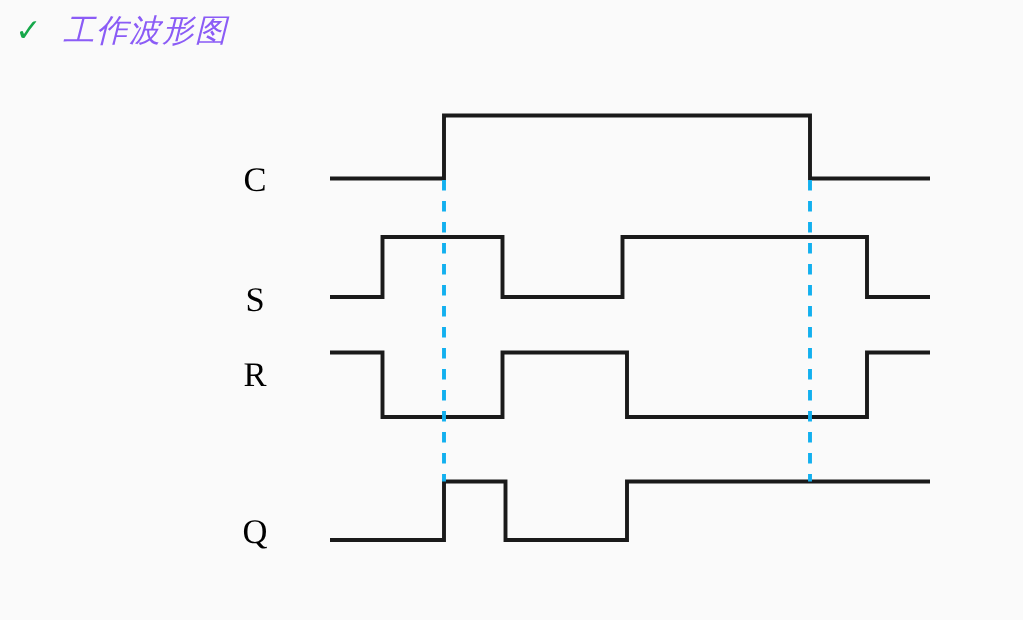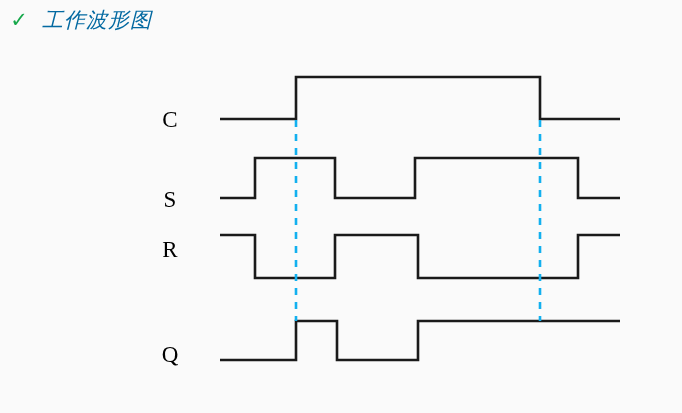--- a/index.html
+++ b/index.html
@@ -32,21 +32,21 @@
     width: 22px;
     height: 26px;
     line-height: 26px;
     color: #16a84a;
     font-size: 21px;
     font-family: "DejaVu Sans", sans-serif;
     font-weight: 600;
     text-align: center;
   }
   .title-text {
-    color: #0369a1;
+    color: #8b5cf6;
     font-size: 21px;
     font-family: Liberation Sans, sans-serif;
     font-style: italic;
     letter-spacing: 1px;
     white-space: nowrap;
   }
   .wave-area {
     position: absolute;
     left: 0;
     top: 0;

